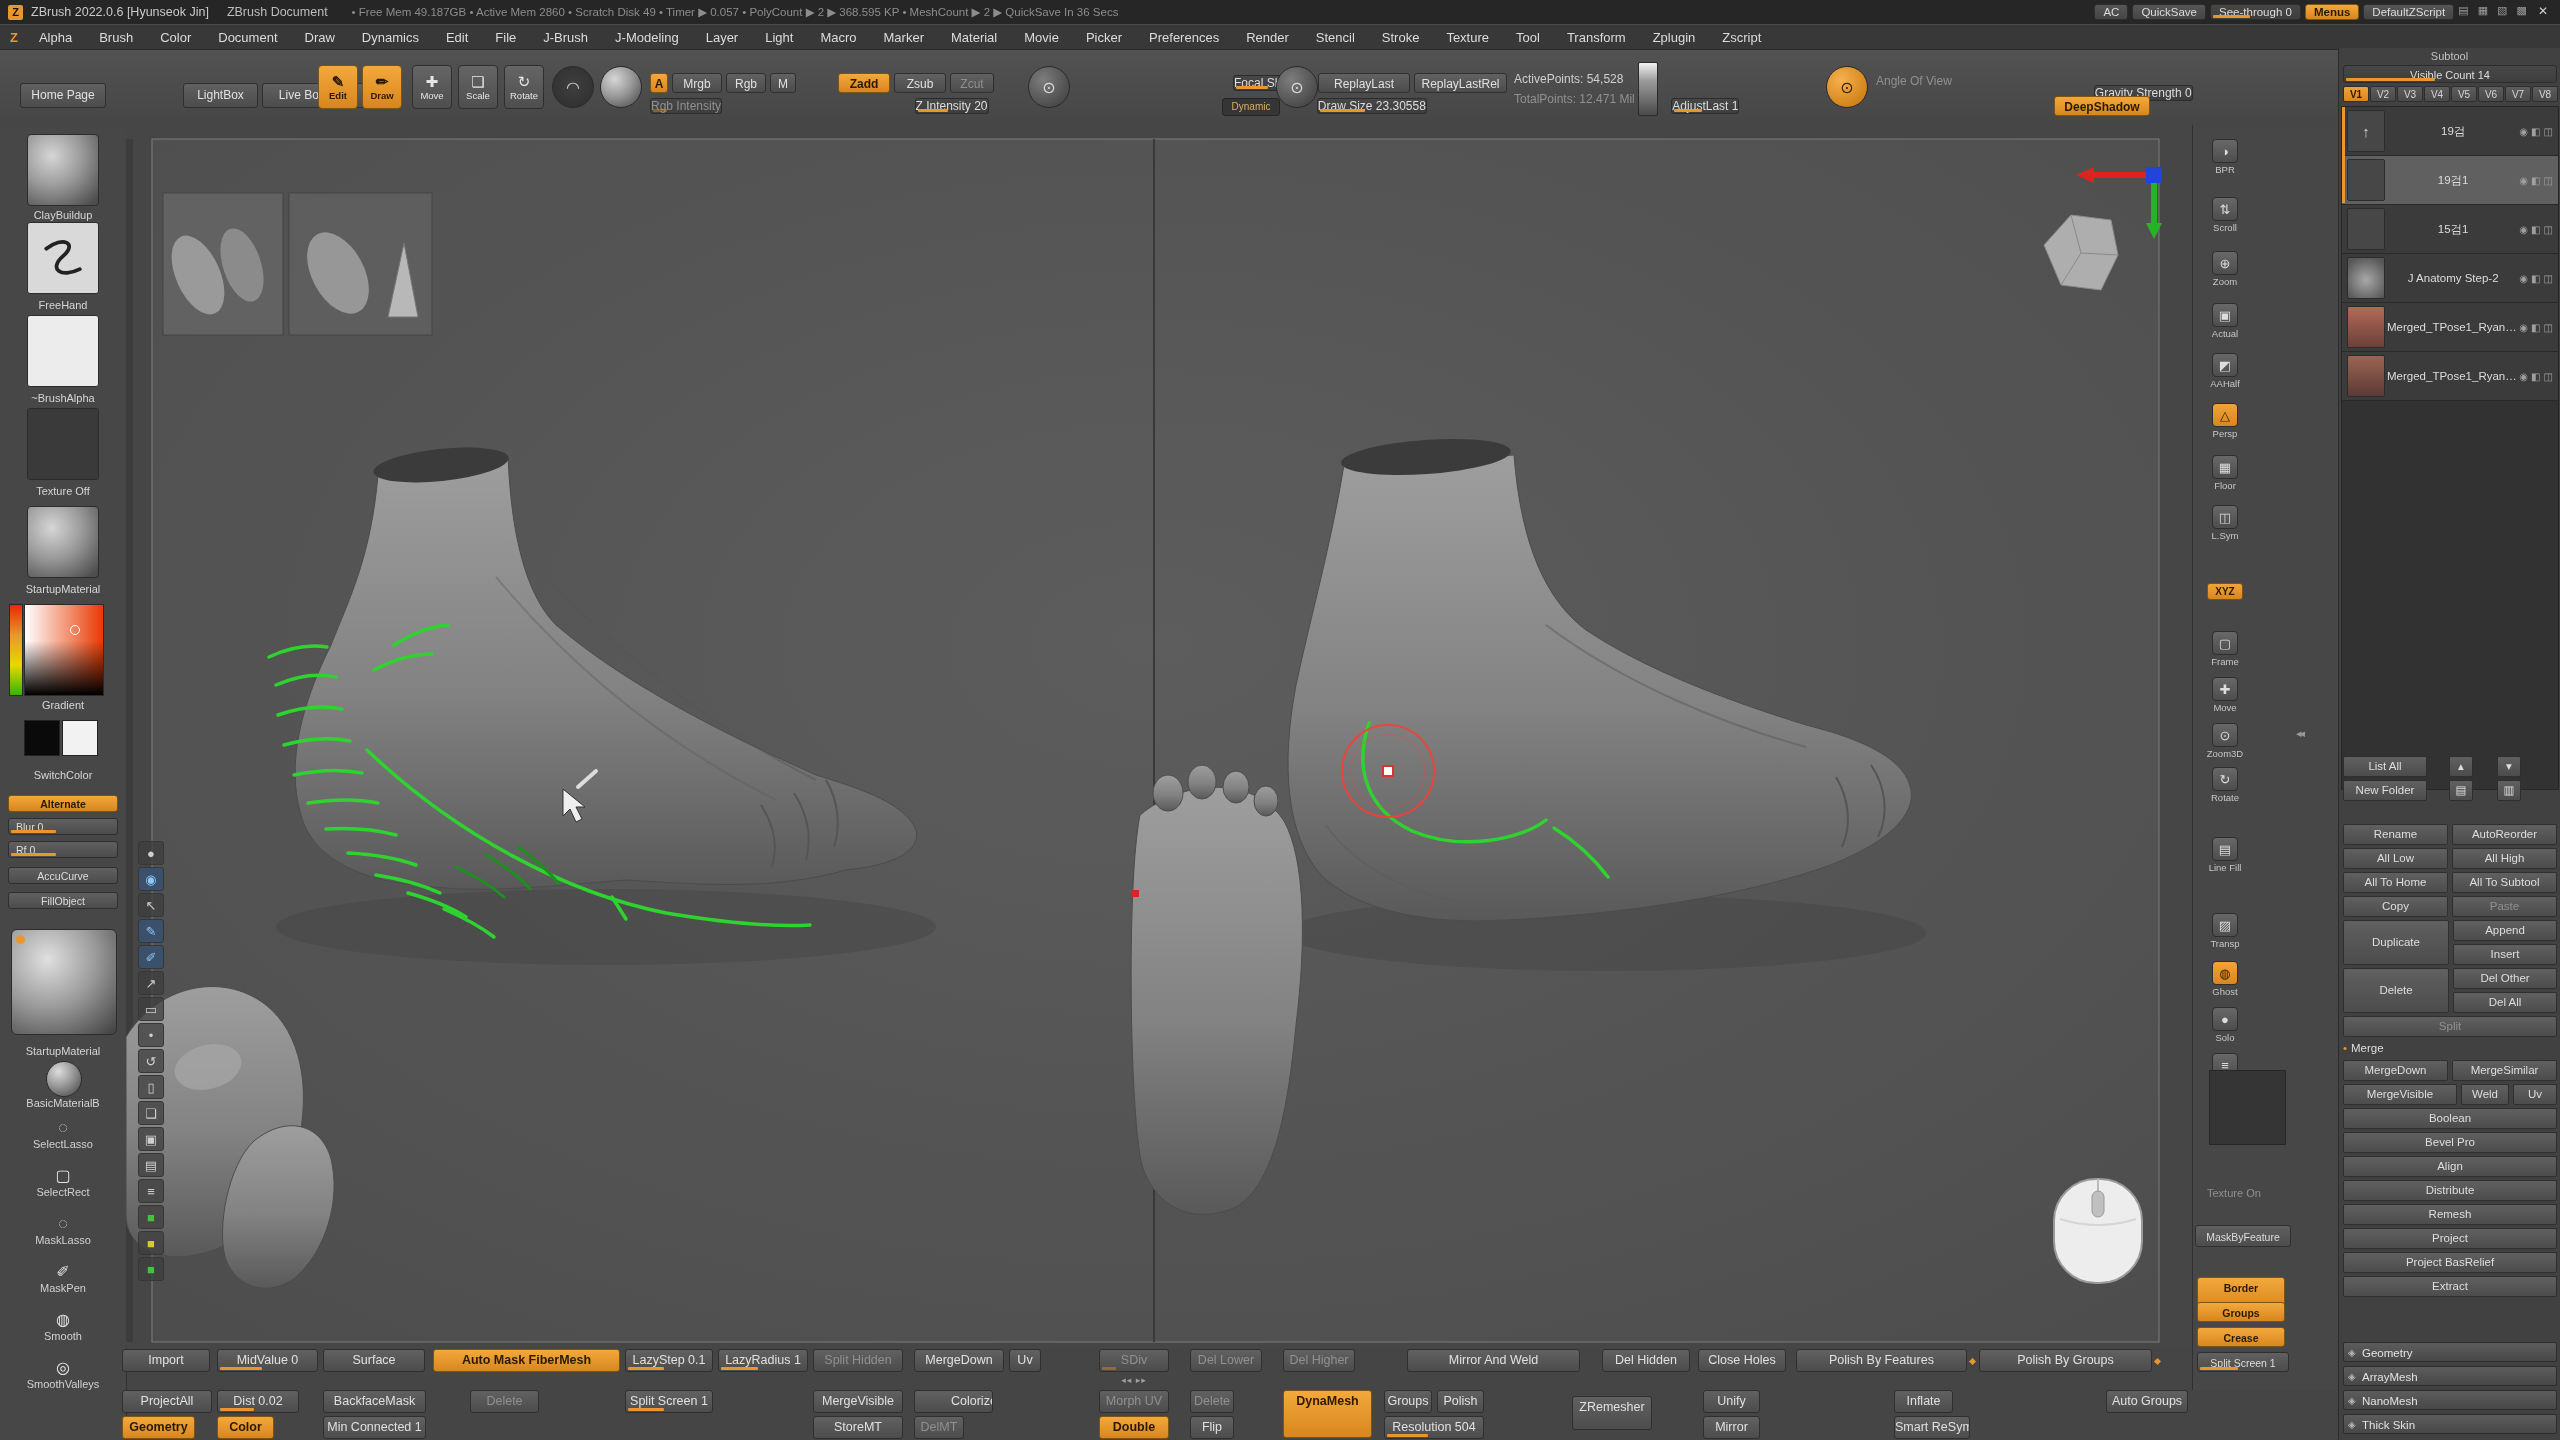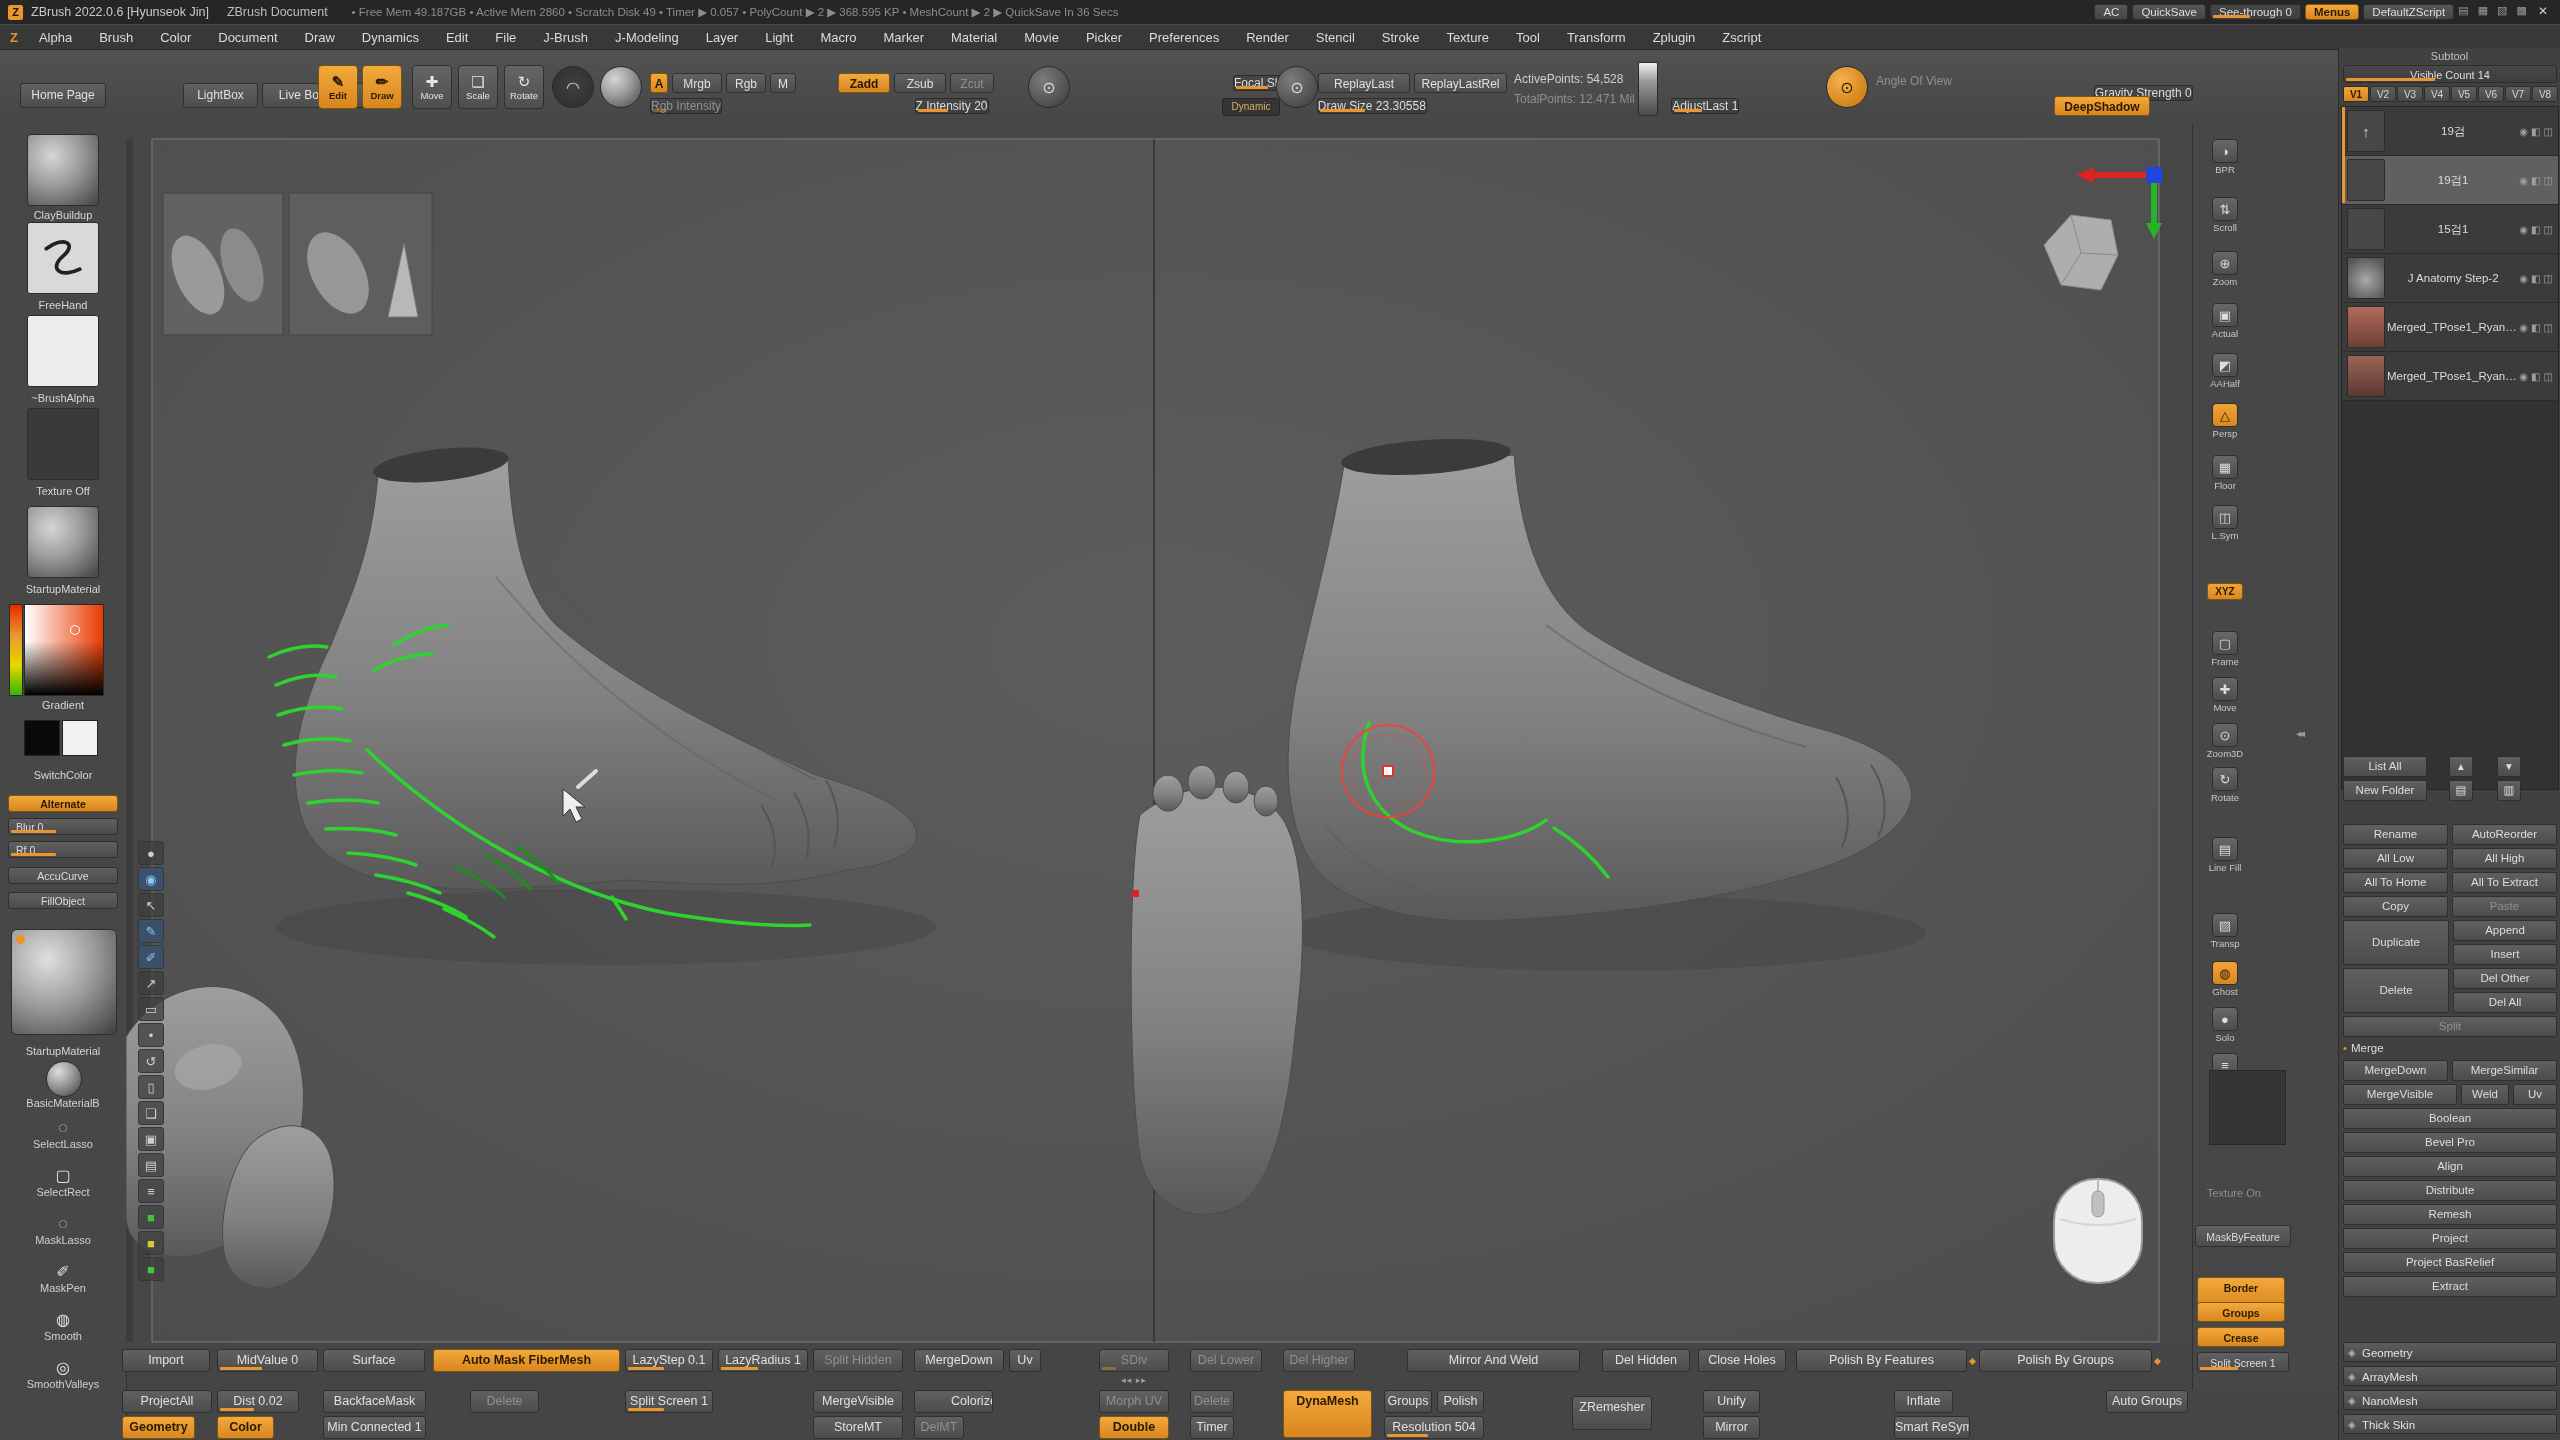--- a/index.html
+++ b/index.html
@@ -601,21 +601,21 @@
       <div class="bb" style="left: 1572px; width: 80px; top: 47px; height: 34px;"><span>ZRemesher</span></div>
       <div class="bb" style="left: 1703px; width: 57px; top: 41px;"><span>Unify</span></div>
       <div class="bb" style="left: 1894px; width: 59px; top: 41px;"><span>Inflate</span></div>
       <div class="bb" style="left: 2106px; width: 82px; top: 41px;"><span>Auto Groups</span></div>
       <div class="bb orange" style="left: 122px; width: 73px; top: 67px;"><span>Geometry</span></div>
       <div class="bb orange" style="left: 217px; width: 57px; top: 67px;"><span>Color</span></div>
       <div class="bb" style="left: 323px; width: 103px; top: 67px;"><span>Min Connected 1</span></div>
       <div class="bb" style="left: 813px; width: 90px; top: 67px;"><span>StoreMT</span></div>
       <div class="bb dim" style="left: 914px; width: 50px; top: 67px;"><span>DelMT</span></div>
       <div class="bb orange" style="left: 1099px; width: 70px; top: 67px;"><span>Double</span></div>
-      <div class="bb" style="left: 1190px; width: 44px; top: 67px;"><span>Timer</span></div>
+      <div class="bb" style="left: 1190px; width: 44px; top: 67px;"><span>Flip</span></div>
       <div class="bb slider" style="left: 1384px; width: 100px; top: 67px;"><span>Resolution 504</span></div>
       <div class="bb" style="left: 1703px; width: 57px; top: 67px;"><span>Mirror</span></div>
       <div class="bb" style="left: 1894px; width: 76px; top: 67px;"><span>Smart ReSym</span></div>
   </div>
 
   <div id="panel">
     <div class="rp-title">Subtool</div>
     <div class="rp-vis sb slider" style="position:absolute">Visible Count 14</div>
     <div class="vtabs">
       <span class="vtab on">V1</span>
@@ -703,21 +703,21 @@
       <div class="rpr">
         <span class="rpb">Rename</span>
         <span class="rpb">AutoReorder</span>
       </div>
       <div class="rpr">
         <span class="rpb">All Low</span>
         <span class="rpb">All High</span>
       </div>
       <div class="rpr">
         <span class="rpb">All To Home</span>
-        <span class="rpb">All To Extract</span>
+        <span class="rpb">All To Subtool</span>
       </div>
       <div class="rpr">
         <span class="rpb">Copy</span>
         <span class="rpb dim">Paste</span>
       </div>
       <div class="rpr">
         <span class="rpb tall">Duplicate</span>
         <span class="rcol">
           <span class="rpb">Append</span>
           <span class="rpb">Insert</span>

